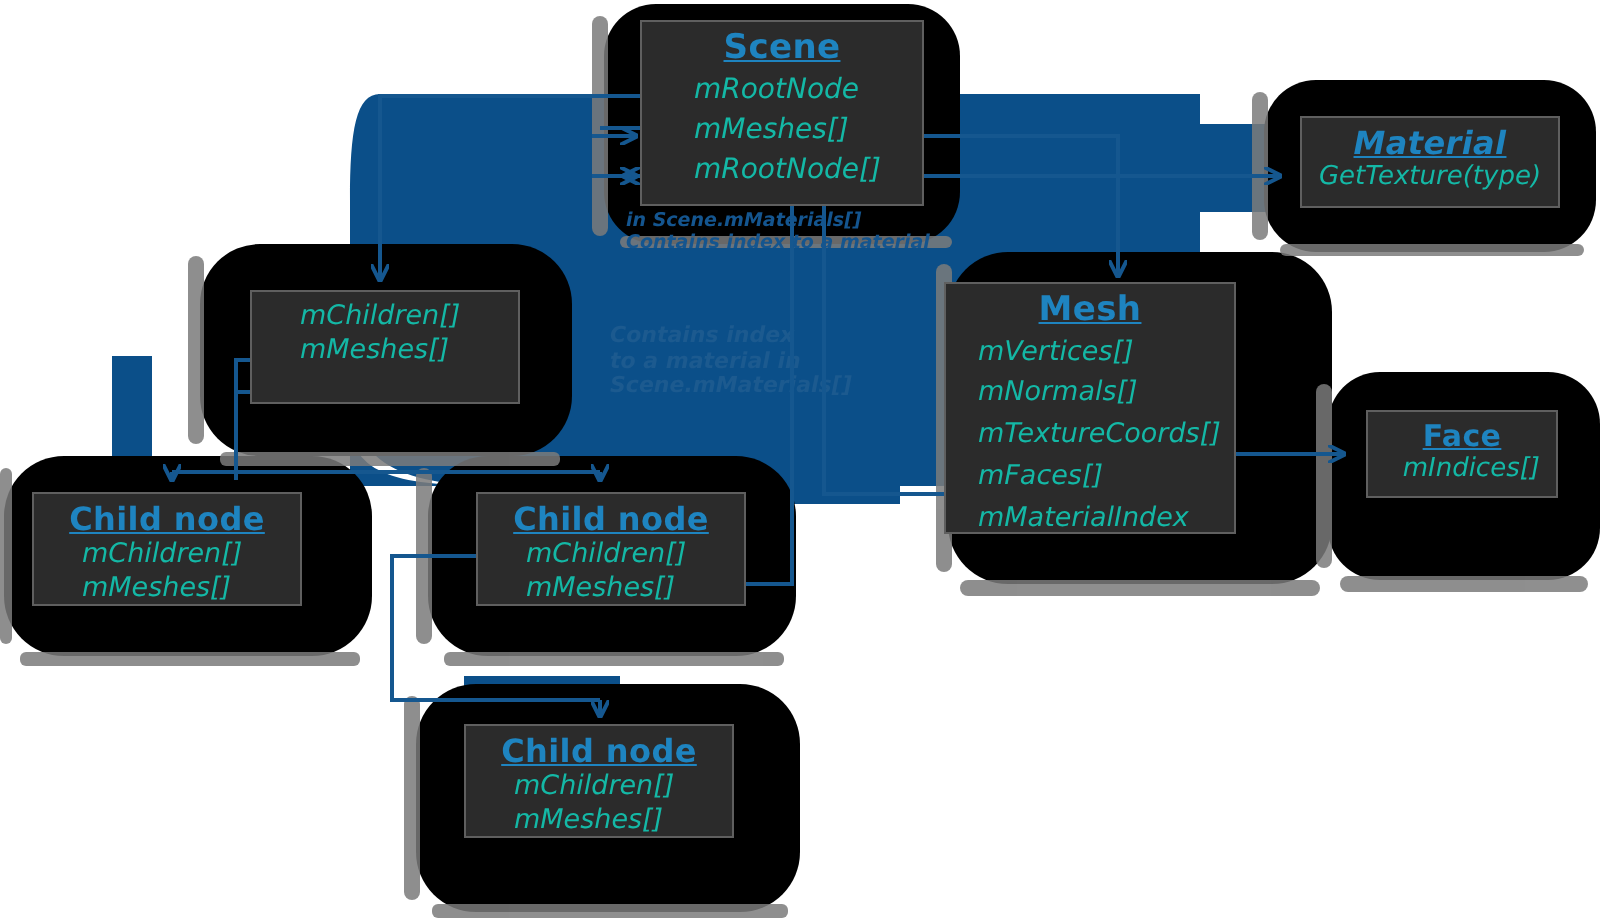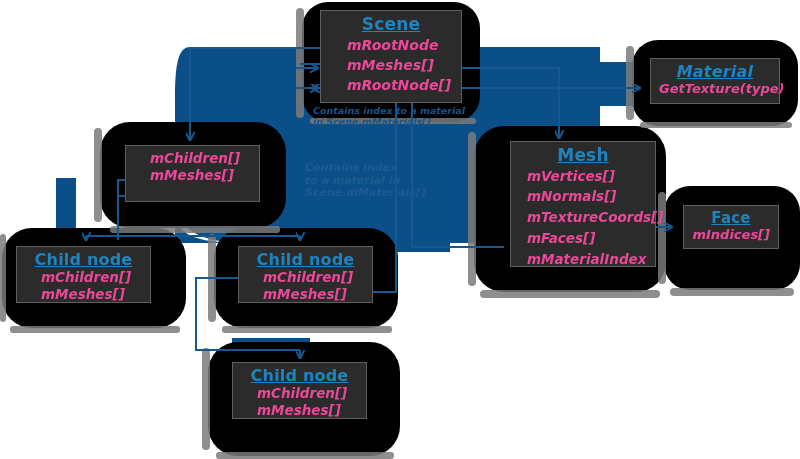--- a/index.html
+++ b/index.html
@@ -32,37 +32,37 @@
     font-weight:bold;
     font-style:normal;
     text-decoration:underline;
     line-height:1.15;
     letter-spacing:.2px;
     white-space:nowrap;
   }
   .node .field{
     display:block;
     font-style:italic;
-    font-weight:bold;
-    color:#ec4899;
+    font-weight:normal;
+    color:#14b8a6;
     white-space:nowrap;
     line-height:1.2;
   }
   .node.center .field{text-align:center;}
 
   
   #node-scene      {left:320px;top:10px;  width:142px;height:93px;}
   #node-scene .title{font-size:17px;}
   #node-scene .field{font-size:14px;padding-left:18px;line-height:1.45;}
 
   #node-material   {left:650px;top:58px;  width:130px;height:46px;}
   #node-material .title{font-size:16px;font-style:italic;}
   #node-material .field{font-size:13px;text-align:center;}
 
-  #node-mesh       {left:510px;top:141px; width:146px;height:126px;}
+  #node-mesh       {left:472px;top:141px; width:146px;height:126px;}
   #node-mesh .title{font-size:17px;}
   #node-mesh .field{font-size:13.5px;padding-left:8px;line-height:1.55;}
 
   #node-face       {left:683px;top:205px; width:96px;height:44px;}
   #node-face .title{font-size:15px;}
   #node-face .field{font-size:13px;text-align:right;}
 
   #node-root       {left:125px;top:145px; width:135px;height:57px;}
   #node-root .title{font-size:16px;}
   #node-root .field{font-size:13.5px;padding-left:16px;line-height:1.25;}
@@ -254,18 +254,18 @@
 
     <div class="node" id="node-child-bot">
       <span class="title">Child node</span>
       <span class="field">mChildren[]</span>
       <span class="field">mMeshes[]</span>
     </div>
   </div>
 
   <div class="layer" id="captions">
     <div class="caption" id="caption-material-index">
+      <div>in Scene.mMaterials[]</div>
       <div>Contains index to a material</div>
-      <div>in Scene.mMaterials[]</div>
     </div>
   </div>
 
 </div>
 
 </body></html>

